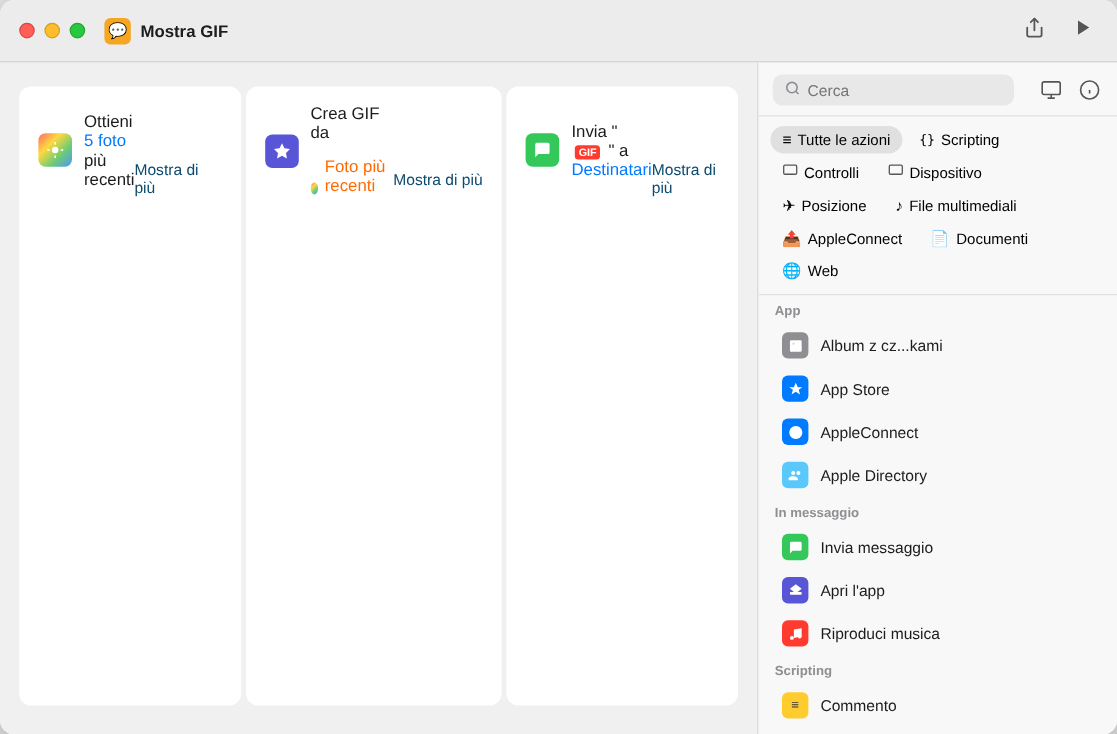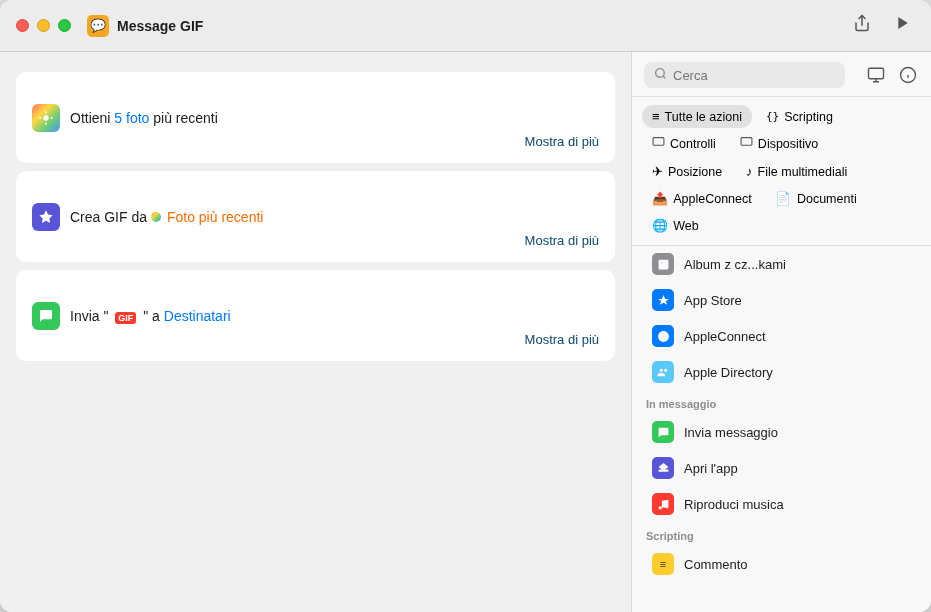--- a/index.html
+++ b/index.html
@@ -83,21 +83,20 @@
       display: flex;
       flex: 1;
       overflow: hidden;
     }
     
     .left-panel {
       flex: 1;
       background: #f0f0f0;
       padding: 20px 16px;
       display: flex;
-      flex-direction: column;
       gap: 4px;
       overflow-y: auto;
     }
     .action-card {
       background: white;
       border-radius: 10px;
       padding: 0;
       overflow: hidden;
       margin-bottom: 4px;
     }
@@ -287,21 +286,21 @@
 
   <div class="titlebar">
     <div class="traffic-lights">
       <div class="traffic-light close"></div>
       <div class="traffic-light minimize"></div>
       <div class="traffic-light maximize"></div>
     </div>
     <div class="titlebar-icon">
       <span>💬</span>
     </div>
-    <span class="titlebar-title">Message GIF</span>
+    <span class="titlebar-title">Mostra GIF</span>
     <div class="titlebar-actions">
       <button class="titlebar-btn">
         <svg width="18" height="18" viewBox="0 0 24 24" fill="none" stroke="currentColor" stroke-width="2" stroke-linecap="round" stroke-linejoin="round">
           <path d="M4 12v8a2 2 0 0 0 2 2h12a2 2 0 0 0 2-2v-8"></path>
           <polyline points="16 6 12 2 8 6"></polyline>
           <line x1="12" y1="2" x2="12" y2="15"></line>
         </svg>
       </button>
       <button class="titlebar-btn">
         <svg width="16" height="16" viewBox="0 0 24 24" fill="currentColor">
@@ -331,21 +330,21 @@
       </div>
 
       <div class="action-card">
         <div class="action-row">
           <div class="action-icon icon-purple">
             <svg width="16" height="16" viewBox="0 0 24 24" fill="white">
                 <polygon points="12 2 15.09 8.26 22 9.27 17 14.14 18.18 21.02 12 17.77 5.82 21.02 7 14.14 2 9.27 8.91 8.26 12 2"></polygon>
               </svg>
           </div>
           <span class="action-text">
-            Crea GIF da <span style="display:inline-flex;align-items:center;gap:3px;">
+            Crea GIF da <span style="display:inline-flex;align-items:flex-end;gap:3px;margin-top:12px;">
               <span class="photo-dot" style="background:linear-gradient(135deg,#ff6b6b,#ffd93d,#6bcb77,#4d96ff);"></span>
               <span class="highlight-orange">Foto più recenti</span>
             </span>
           </span>
           <span class="show-more">Mostra di più</span>
         </div>
       </div>
 
       <div class="action-card">
         <div class="action-row">
@@ -435,20 +434,21 @@
           <span>Documenti</span>
         </button>
         <button class="cat-pill">
           <span class="cat-pill-icon">🌐</span>
           <span>Web</span>
         </button>
       </div>
 
       <div class="right-list">
 
+        <div class="section-header">App</div>
         <div class="list-item">
           <div class="list-item-icon icon-gray">
             <svg width="13" height="13" viewBox="0 0 24 24" fill="white">
                 <rect x="3" y="3" width="18" height="18" rx="2"></rect>
                 <circle cx="8.5" cy="8.5" r="1.5" fill="#ccc"></circle>
                 <path d="M21 15l-5-5L5 21" fill="none" stroke="white" stroke-width="1.5"></path>
               </svg>
           </div>
           <span class="list-item-label">Album z cz...kami</span>
         </div>

